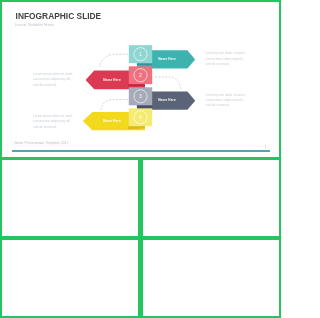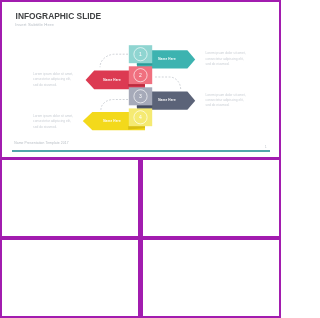--- a/index.html
+++ b/index.html
@@ -1,17 +1,17 @@
 <!DOCTYPE html>
 <html><head>
 <meta charset="utf-8">
 <style>
   html,body{margin:0;padding:0;width:281px;height:318px;background:#ffffff;
     font-family:"Liberation Sans",sans-serif;}
-  .page{position:relative;width:281px;height:318px;background:#a21caf;overflow:hidden;}
+  .page{position:relative;width:281px;height:318px;background:#22c55e;overflow:hidden;}
   .slide{position:absolute;background:#fff;box-sizing:border-box;overflow:hidden;}
   #slide-main{left:2px;top:2px;width:277px;height:155px;}
   #slide-t1{left:2px;top:160px;width:136px;height:76px;}
   #slide-t2{left:143px;top:160px;width:136px;height:76px;}
   #slide-t3{left:2px;top:240px;width:136px;height:76px;}
   #slide-t4{left:143px;top:240px;width:136px;height:76px;}
   .slide-inner{position:absolute;left:0;top:0;width:277px;height:155px;transform-origin:0 0;}
 
   .s-title{position:absolute;left:13.6px;top:8.5px;font-weight:bold;font-size:8.4px;
     letter-spacing:0px;color:#404244;white-space:nowrap;}

